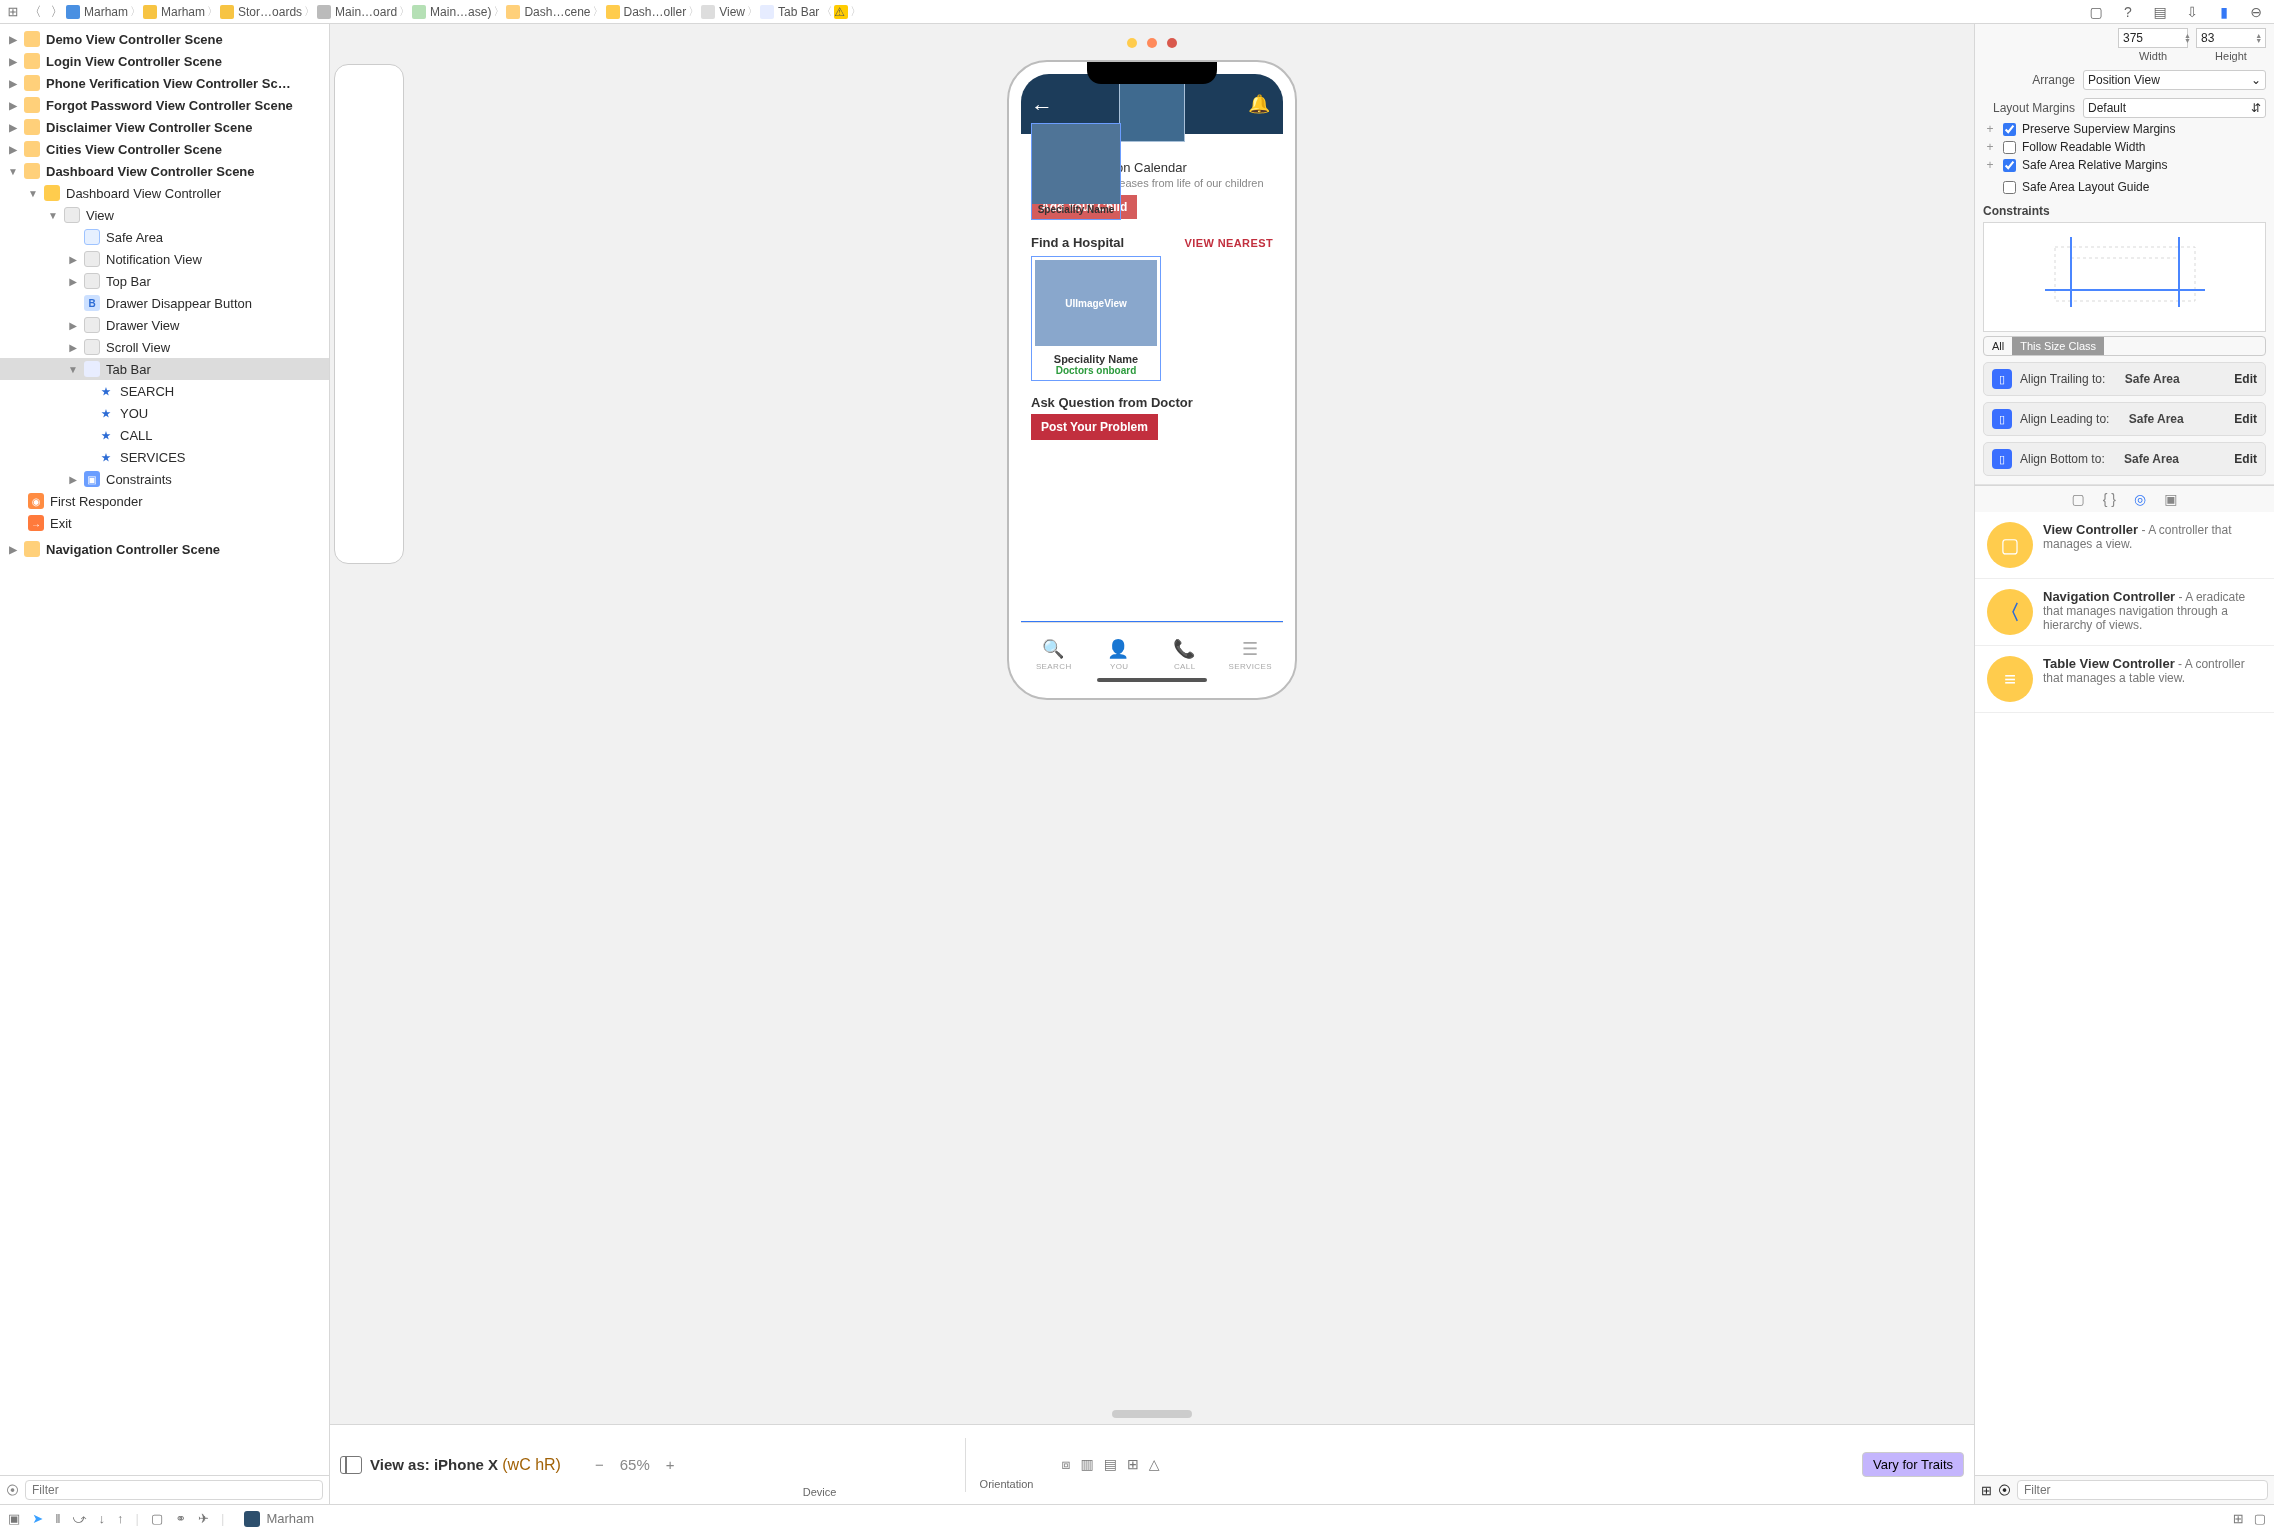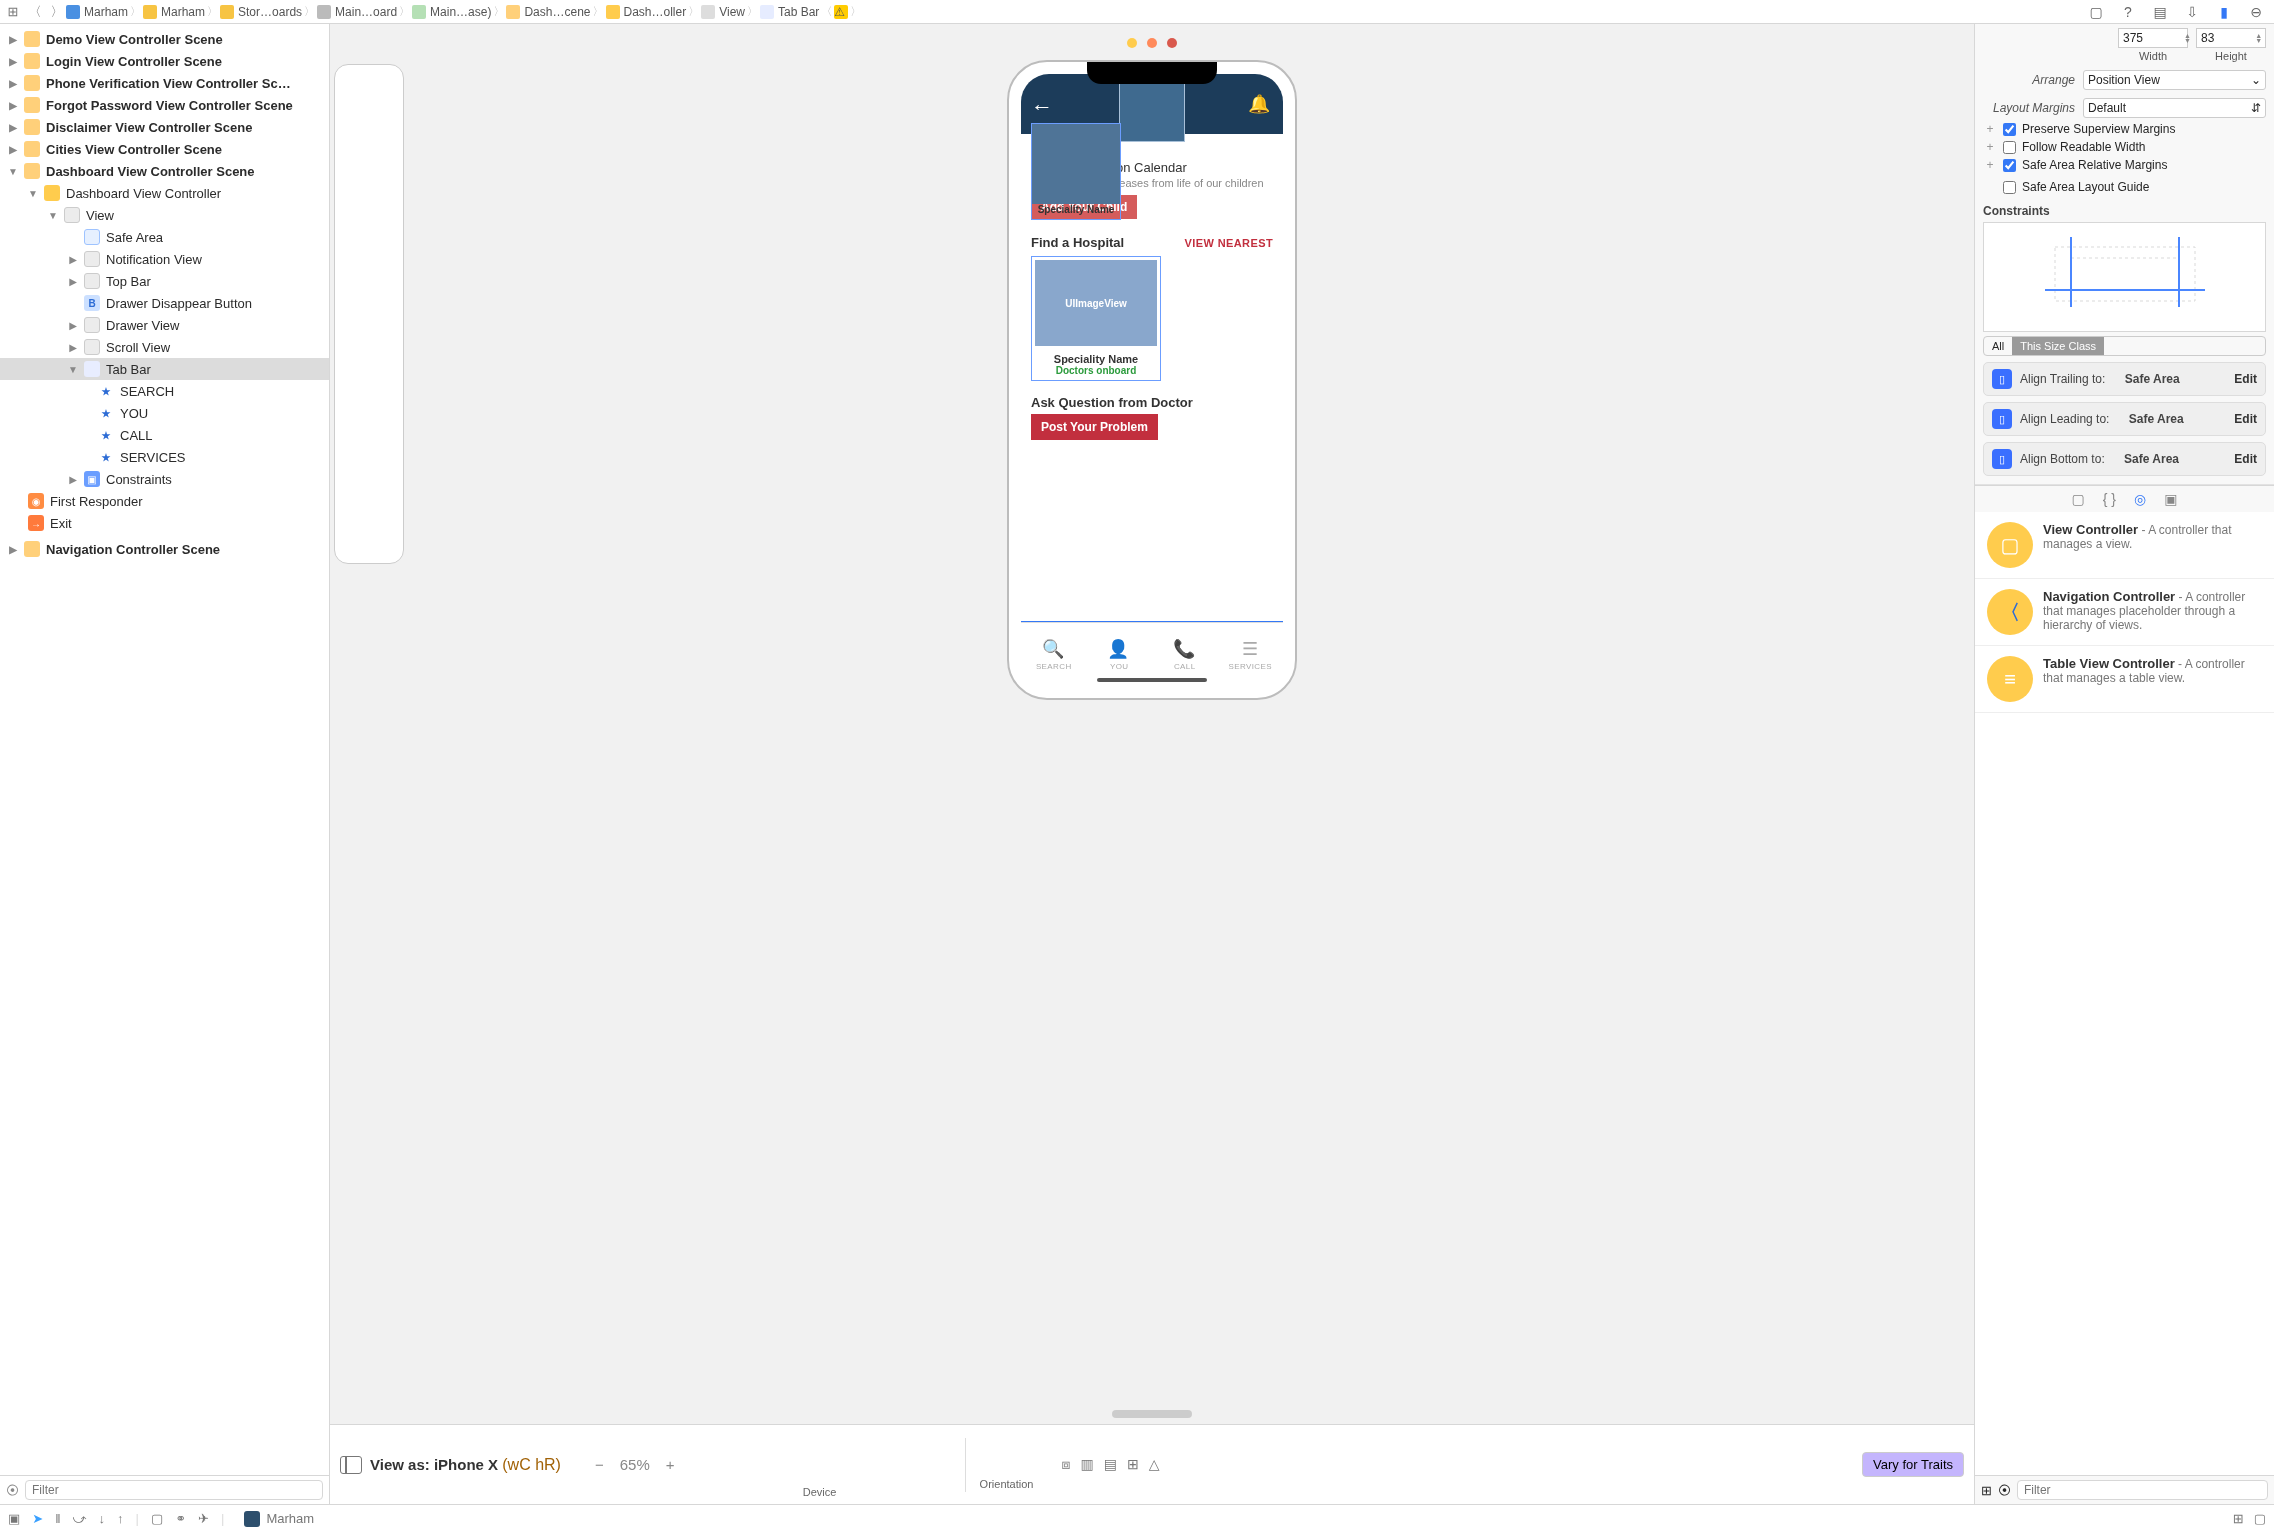--- a/index.html
+++ b/index.html
@@ -112,21 +112,21 @@
 
 
 .inspector { width: 300px; background:#f8f8f8; border-left:1px solid #d7d7d7; display:flex; flex-direction:column; }
 .insp-top { padding:4px 8px 8px; border-bottom:1px solid #e2e2e2; }
 .dimrow { display:flex; gap:8px; justify-content:flex-end;}
 .dimbox { display:flex; flex-direction:column; align-items:center; }
 .dimbox .val { border:1px solid #ccc; background:#fff; width:70px; padding:2px 4px; font-size:12px; display:flex; justify-content:space-between; align-items:center;gap:41px;}
 .dimbox .val .step { display:flex; flex-direction:column; line-height:5px; font-size:7px; color:#888;}
 .dimbox label { font-size:11px; color:#555; margin-top:2px;}
 .lrow { display:flex; align-items:center; gap:8px; margin-top:8px; font-size:12px; }
-.lrow .lbl { width:92px; text-align:right; color:#555;font-style:italic; }
+.lrow .lbl { width:92px; text-align:right; color:#555; }
 .lrow select, .lrow .select { flex:1; border:1px solid #ccc; background:#fff; padding:2px 4px; font-size:12px; border-radius:3px;}
 .cbx { display:flex; align-items:center; gap:6px; font-size:12px; margin-top:4px; }
 .cbx .plus { color:#999; width:14px; text-align:center;}
 .constraints-head { font-size:12px; font-weight:600; margin-top:10px; color:#444;}
 .cbox { border:1px solid #d7d7d7; background:#fff; margin-top:4px; padding:8px; display:flex; align-items:center; justify-content:center; position:relative; height:110px;}
 .cbox svg { width: 200px; height: 90px; }
 .csegs { display:flex; border:1px solid #ccc; border-radius:4px; overflow:hidden; margin-top:4px; font-size:11px;}
 .csegs div{ padding:3px 8px; }
 .csegs .active { background:#9a9a9a; color:#fff; }
 .clist { margin-top:6px; display:flex; flex-direction:column; gap:6px; }
@@ -547,21 +547,21 @@
       <span class="active">◎</span>
       <span>▣</span>
     </div>
     <div class="liblist">
       <div class="libitem">
         <div class="licon">▢</div>
         <div class="txt"><b>View Controller</b> - <span>A controller that manages a view.</span></div>
       </div>
       <div class="libitem">
         <div class="licon" style="color:#2d6cd5;font-weight:bold;">〈</div>
-        <div class="txt"><b>Navigation Controller</b> - <span>A controller that manages placeholder through a hierarchy of views.</span></div>
+        <div class="txt"><b>Navigation Controller</b> - <span>A eradicate that manages navigation through a hierarchy of views.</span></div>
       </div>
       <div class="libitem">
         <div class="licon">≡</div>
         <div class="txt"><b>Table View Controller</b> - <span>A controller that manages a table view.</span></div>
       </div>
     </div>
     <div class="lib-filter">
       <span>⊞</span>
       <span>⦿</span>
       <input type="text" placeholder="Filter" style="">

